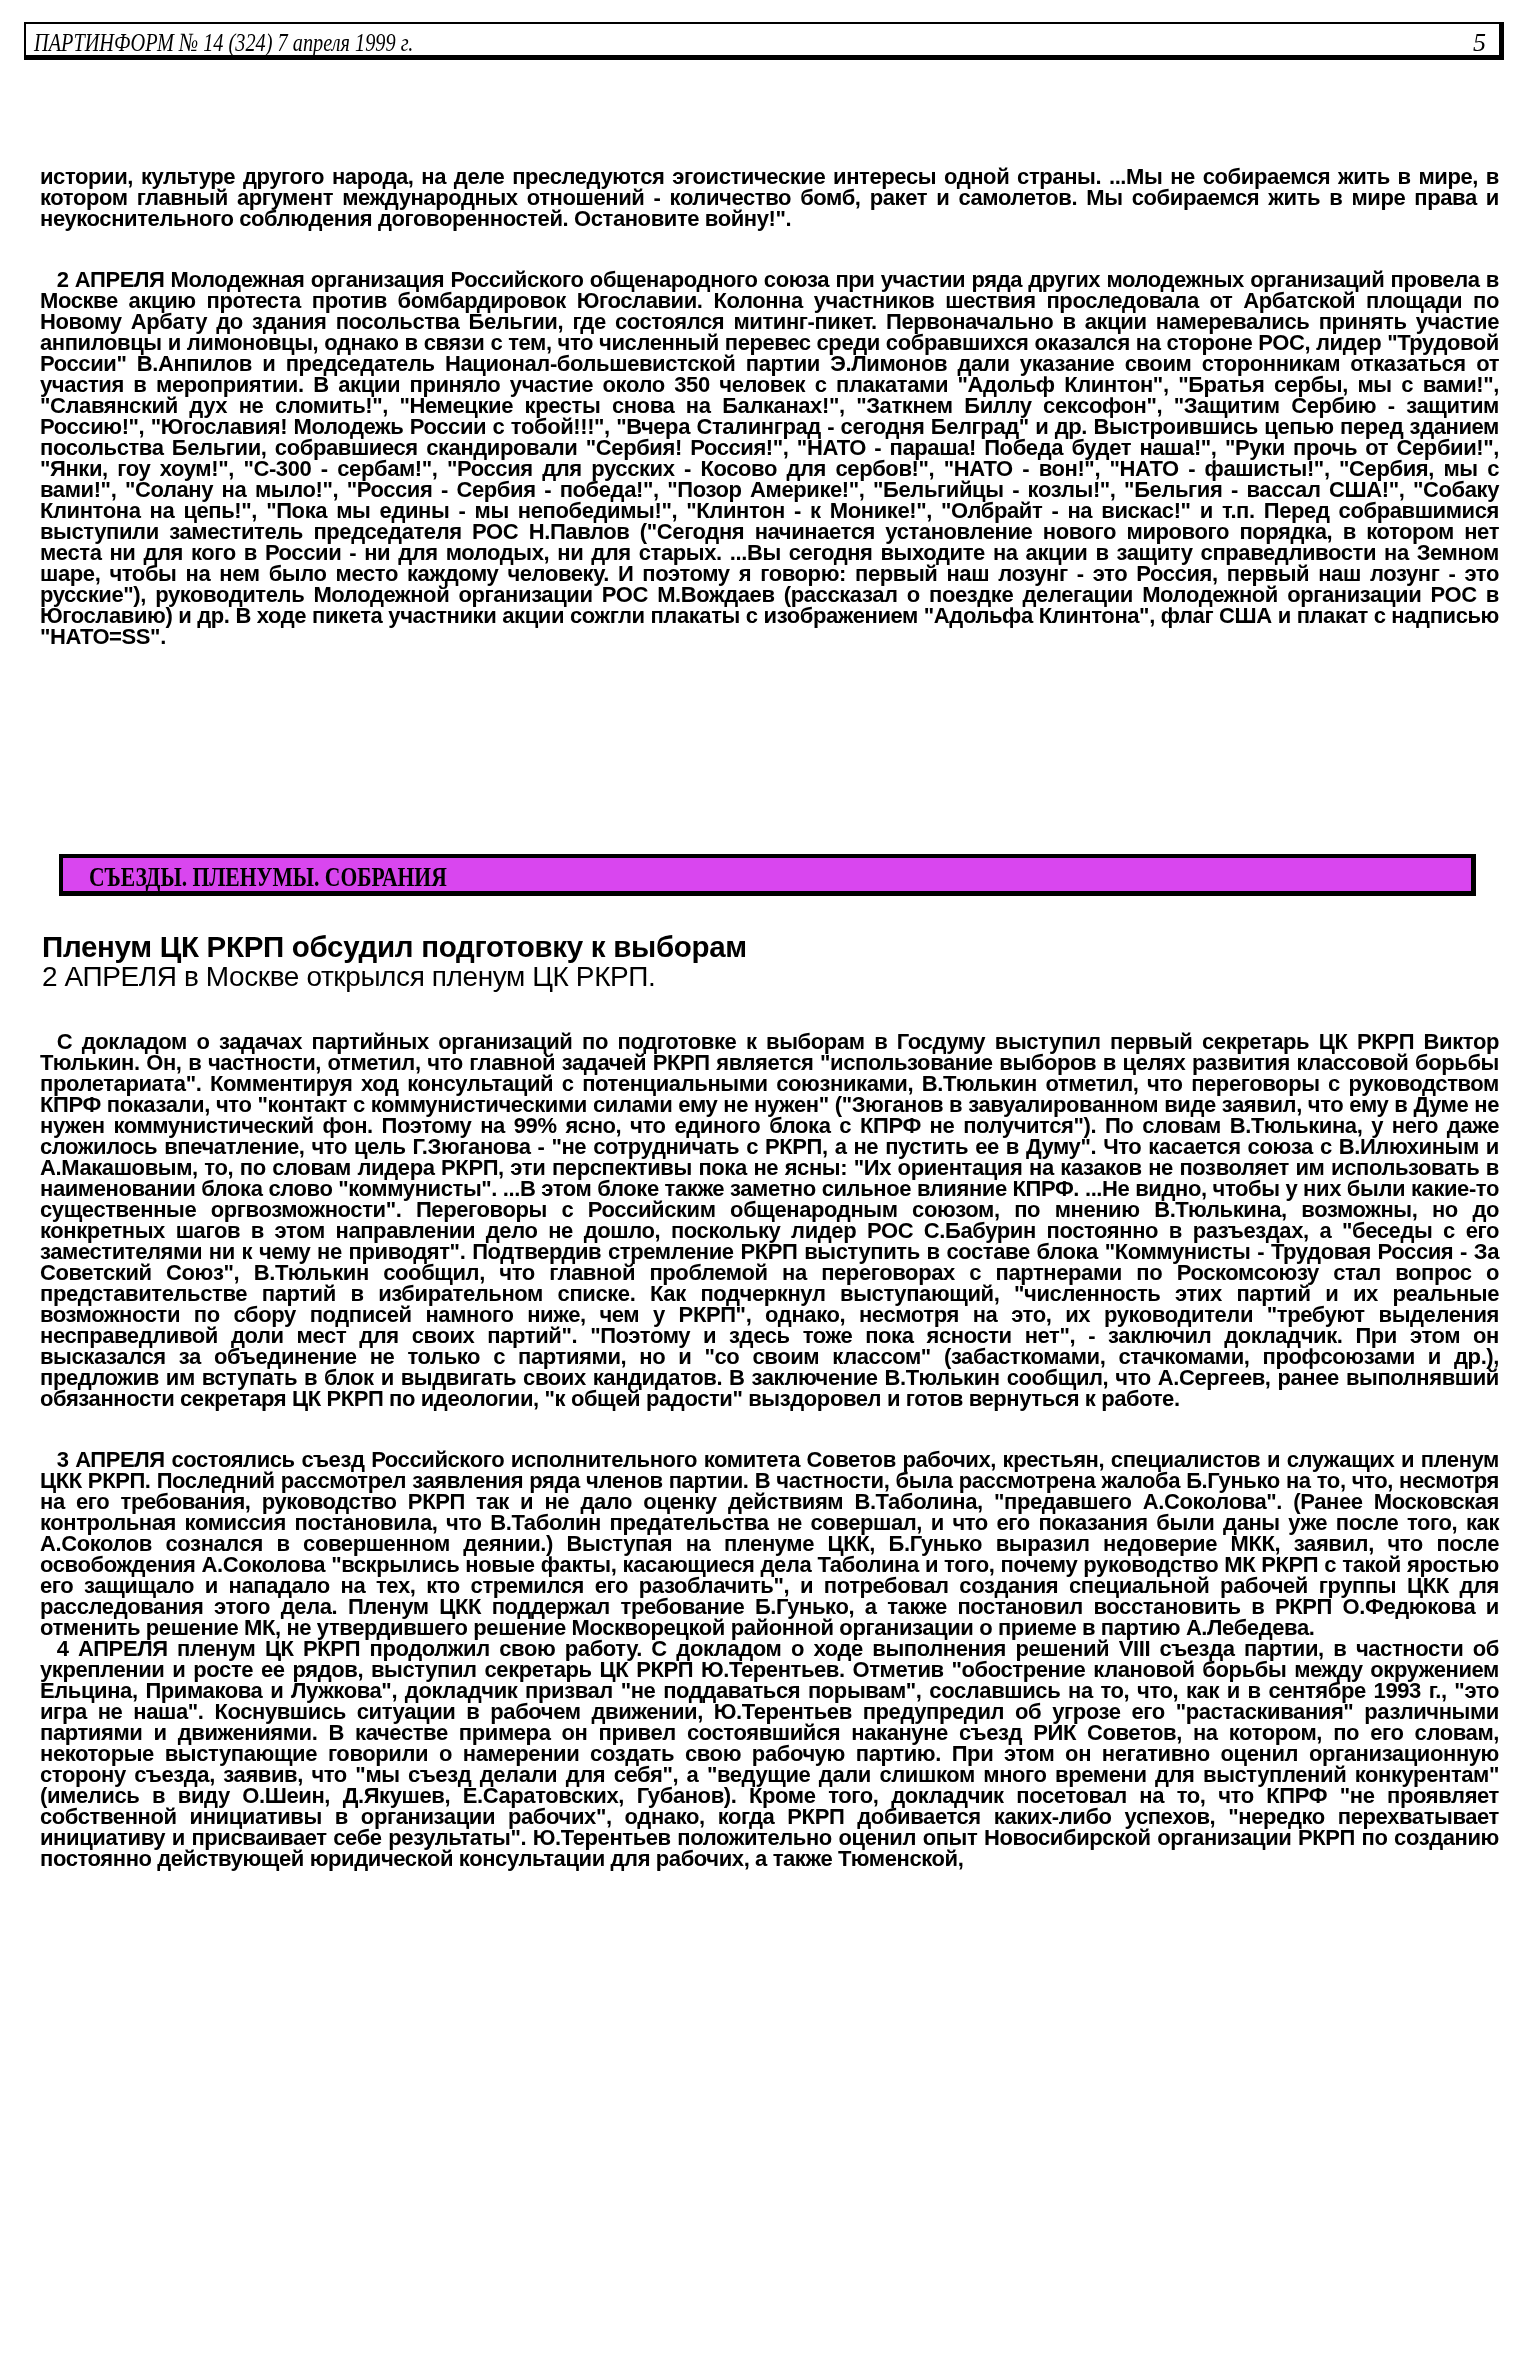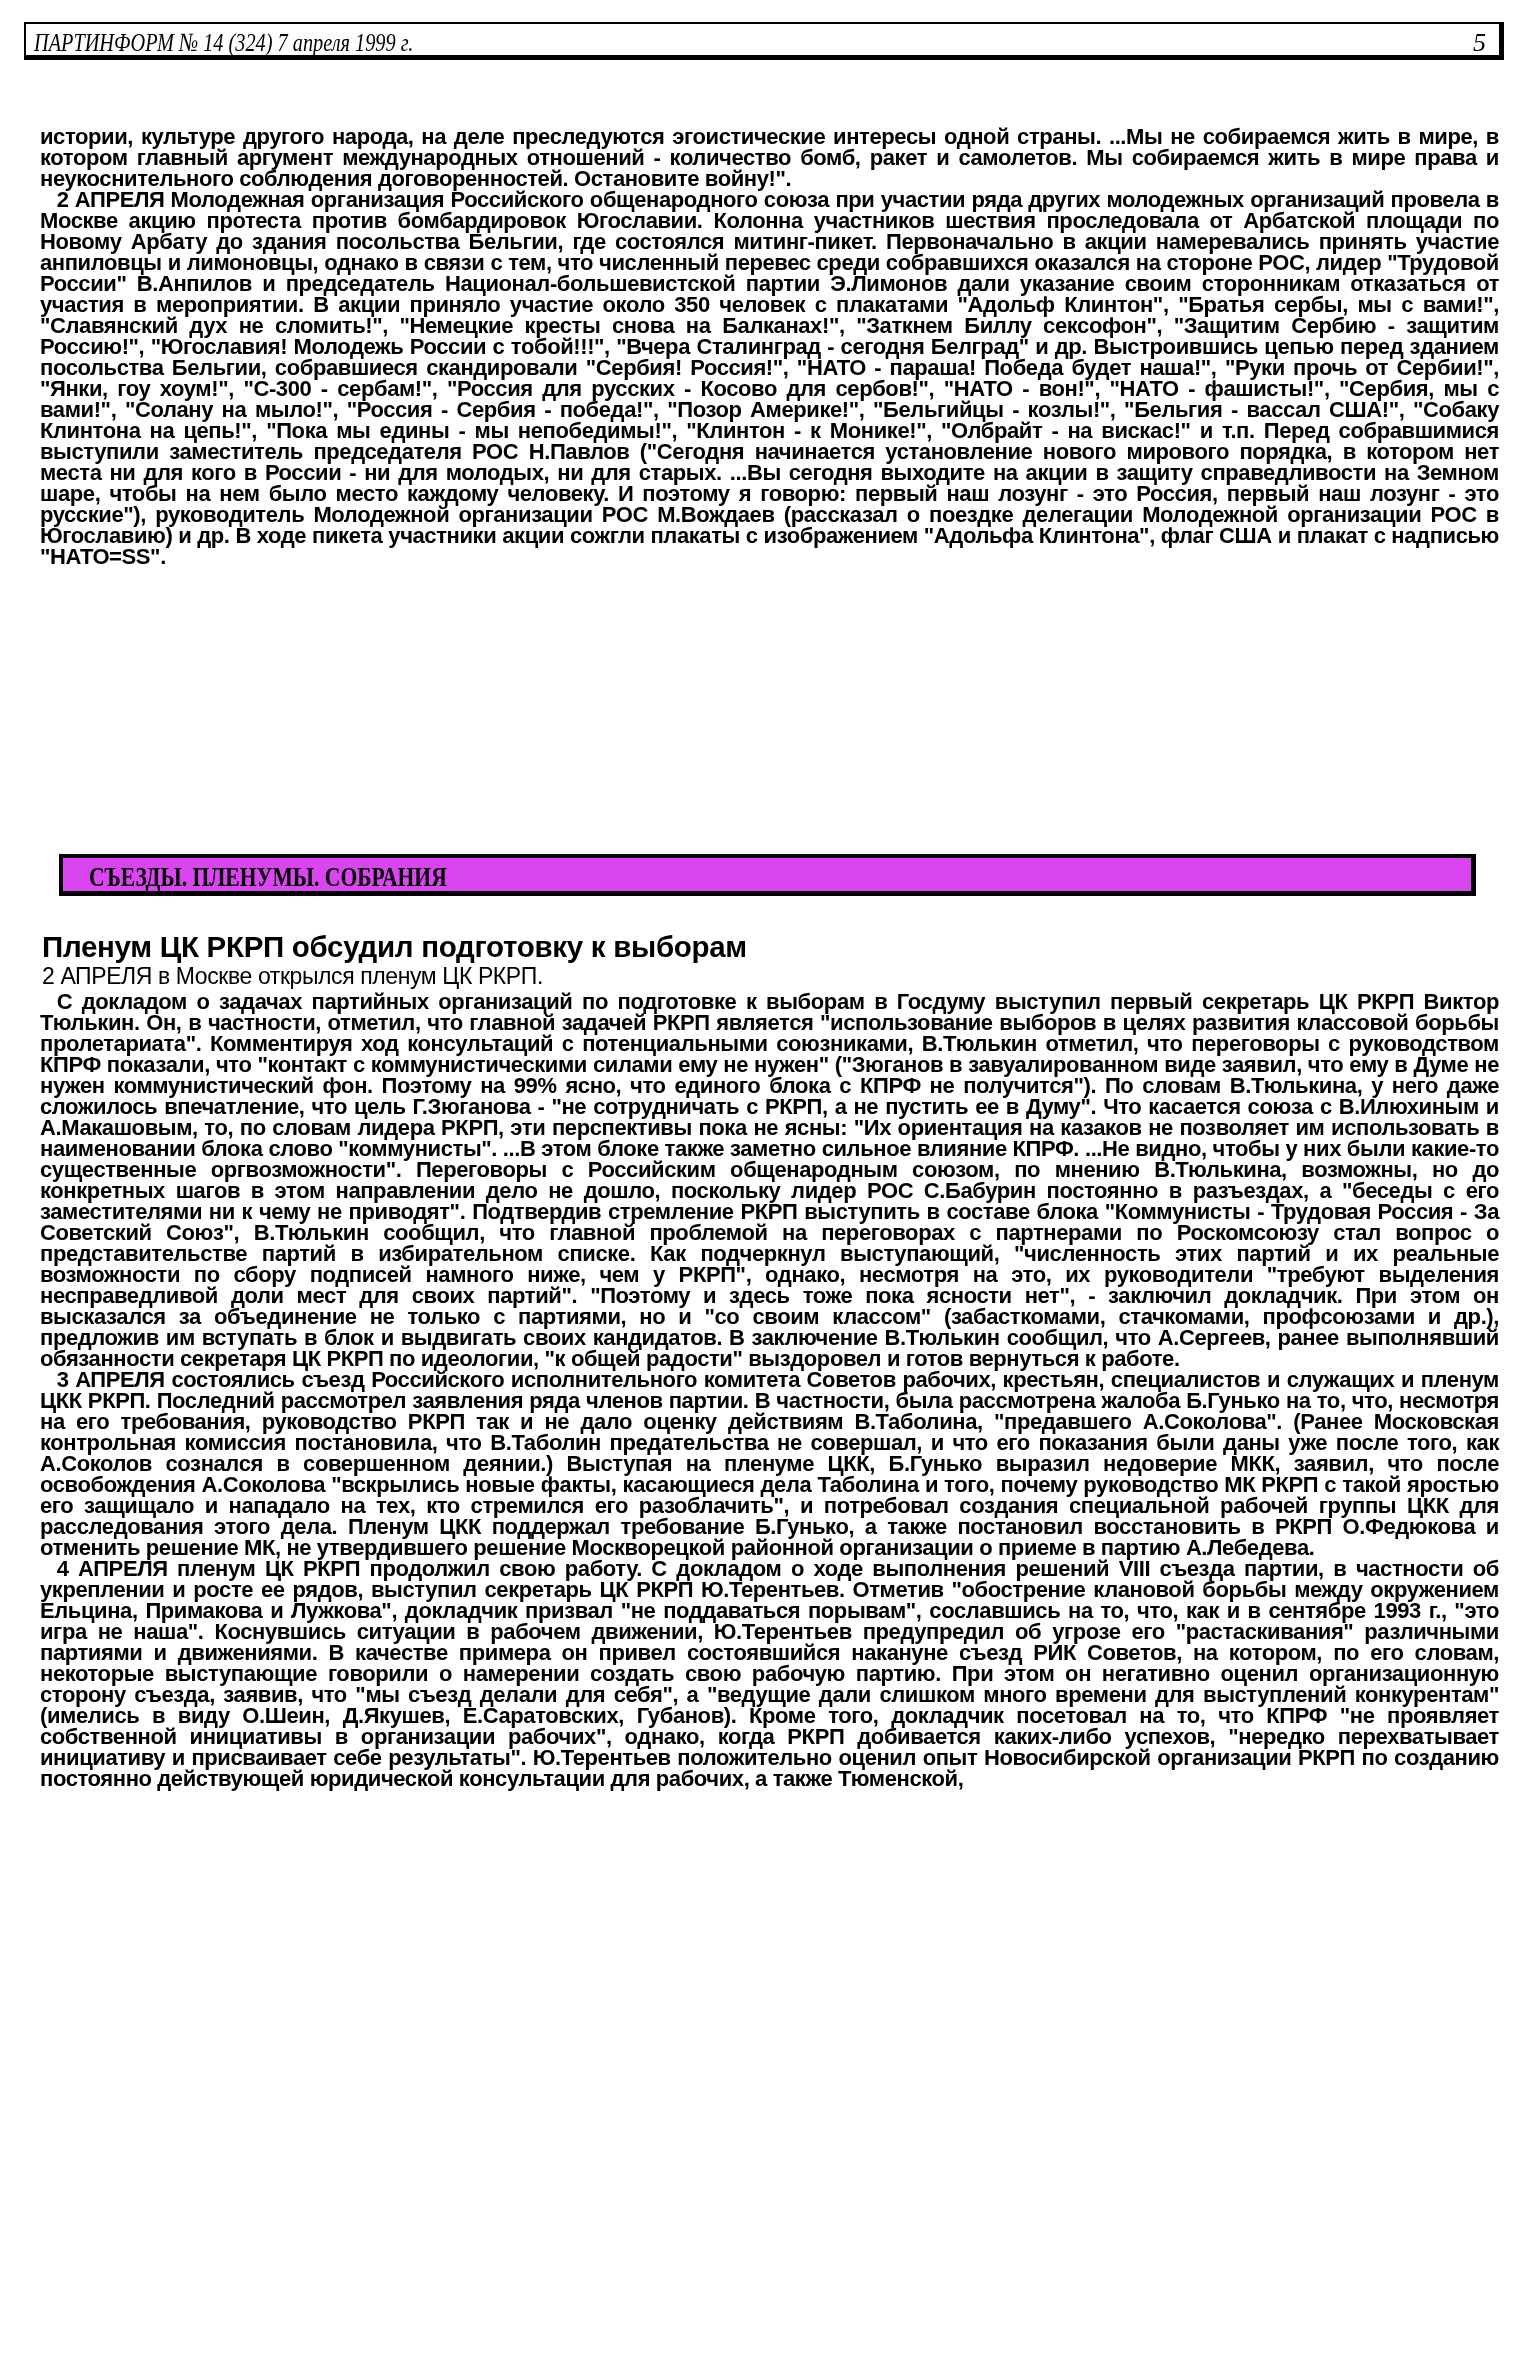--- a/index.html
+++ b/index.html
@@ -21,41 +21,41 @@
     font-size: 26px; line-height: 31px;
   }
   .body-text {
     position: absolute; left: 40px; width: 1459px;
     font-family: "Liberation Sans", "DejaVu Sans", sans-serif; font-weight: bold;
     font-size: 22px; line-height: 21px; text-align: justify;
     letter-spacing: -0.4px;
   }
   .body-text p { margin: 0; }
   .body-text p.indent { text-indent: 16.7px; }
-  .body-text p.last-line-left { text-align-last: left; }
+  .body-text p.last-line-left { text-align-last: left; margin-top: 40px; }
   #block1 { top: 126px; }
   .section-bar {
     position: absolute; left: 59px; top: 854px; width: 1417px; height: 42px;
     background: #d946ef; border: 4.5px solid #000; border-right-width: 5.1px; border-bottom-width: 5.1px;
     box-sizing: border-box;
   }
   .section-title {
     position: absolute; left: 26px; top: 3.8px;
     font-family: "Liberation Serif", "DejaVu Serif", serif; font-weight: bold;
     font-size: 27px; line-height: 31px; transform: scaleX(0.8); transform-origin: left center; white-space: nowrap;
   }
   .article-title {
     position: absolute; left: 42px; top: 930px;
     font-family: "Liberation Sans", "DejaVu Sans", sans-serif; font-weight: bold;
     font-size: 29.5px; line-height: 33px; letter-spacing: -0.3px; white-space: nowrap; text-align: right;
   }
   .article-lead {
     position: absolute; left: 42px; top: 963px;
     font-family: "Liberation Sans", "DejaVu Sans", sans-serif; font-weight: normal;
-    font-size: 23px; line-height: 27px; letter-spacing: -0.4px; white-space: nowrap;
+    font-size: 28px; line-height: 27px; letter-spacing: -0.4px; white-space: nowrap;
   }
   #block2 { top: 991px; }
 </style>
 </head>
 <body>
 
 <div class="header">
   <div class="header-title">ПАРТИНФОРМ № 14 (324) 7 апреля 1999 г.</div>
   <div class="header-page">5</div>
 </div>

